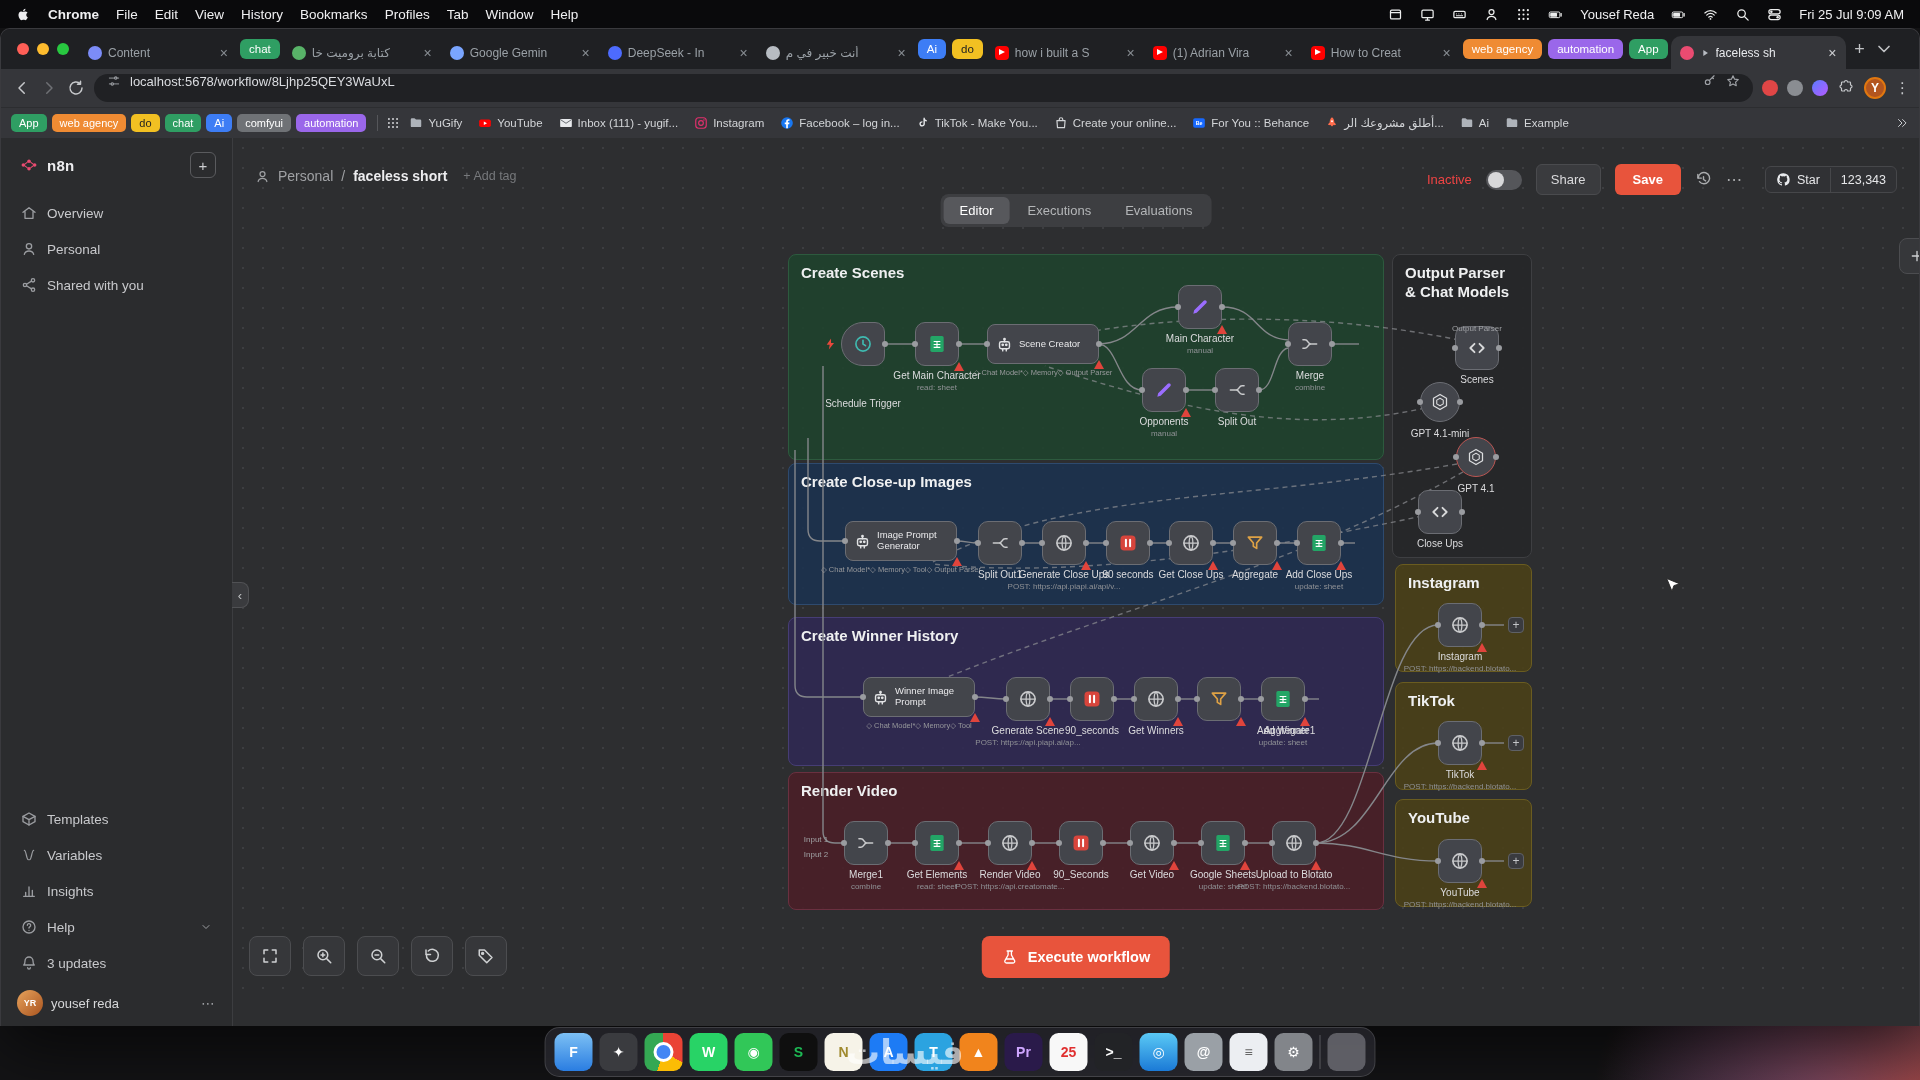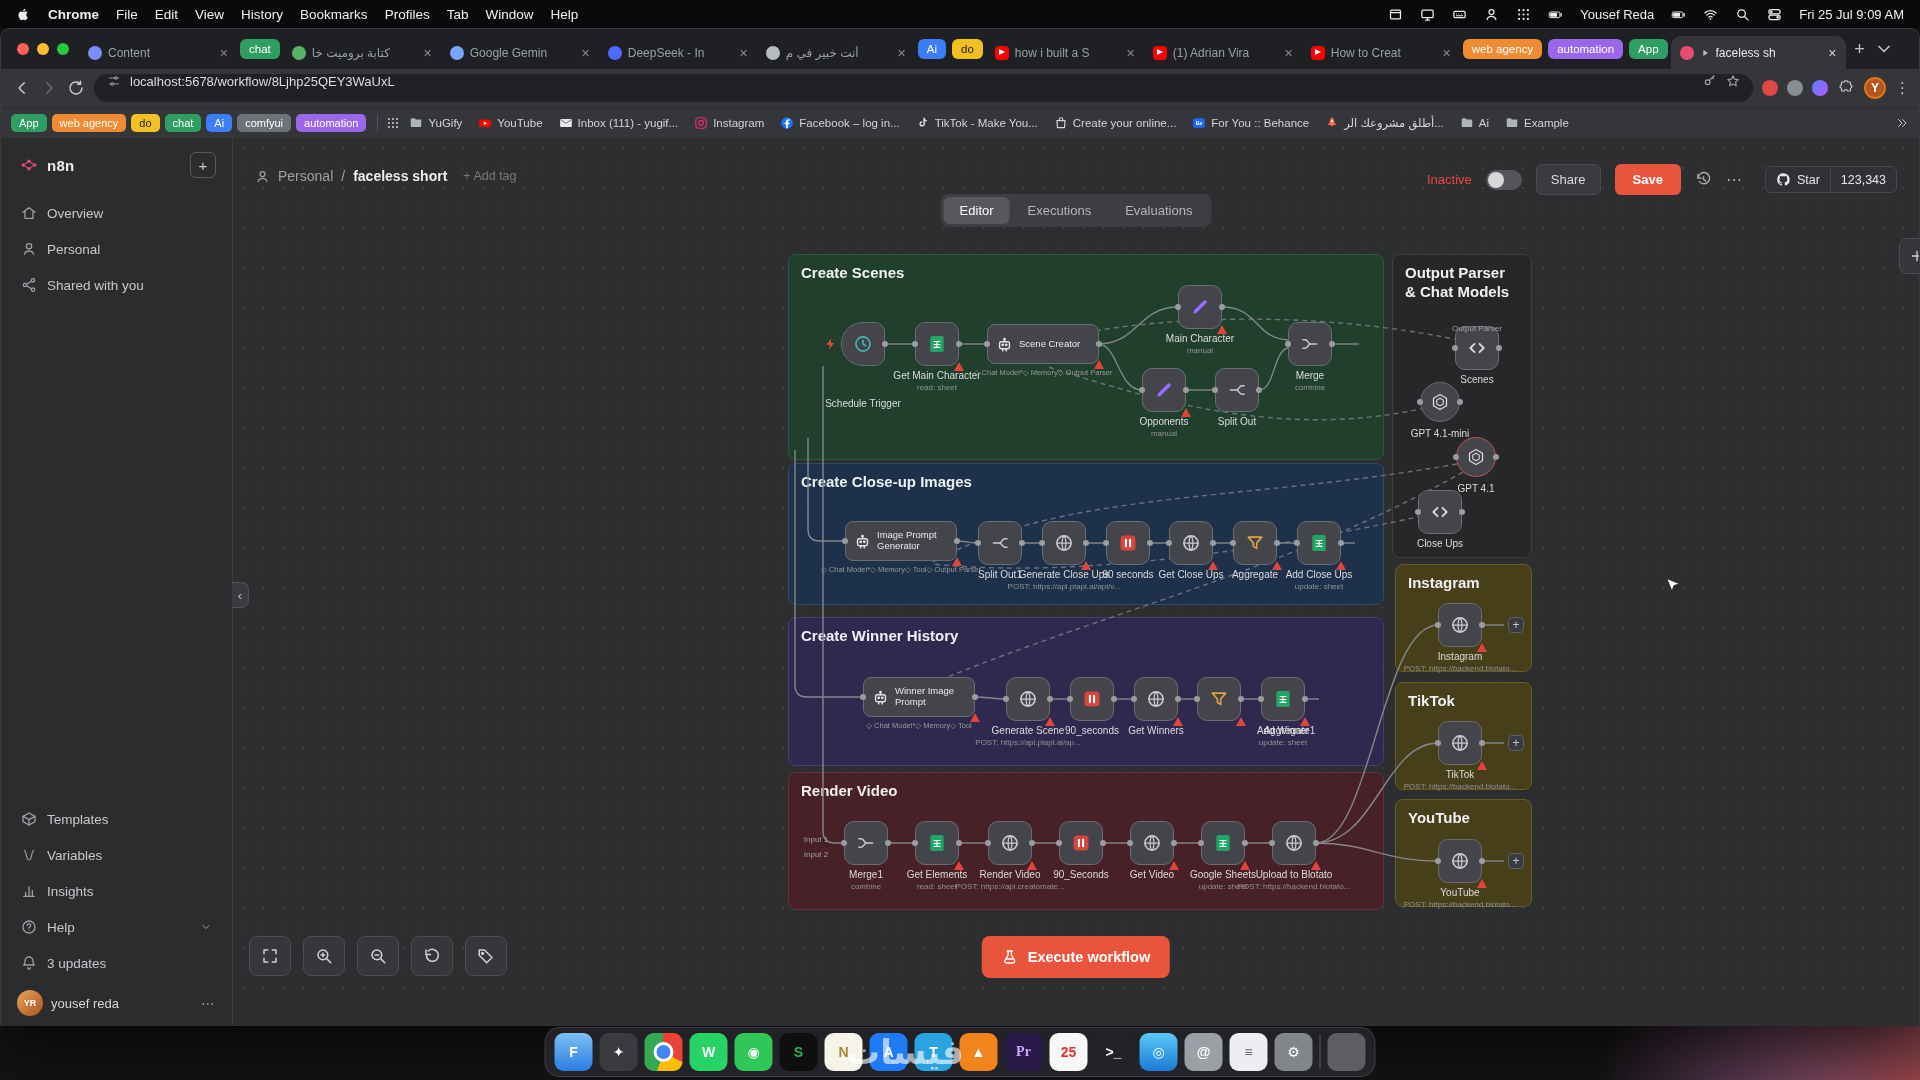--- a/index.html
+++ b/index.html
@@ -1184,21 +1184,21 @@
       <div class="dock-icon" data-name="dock-finder" style="background: linear-gradient(rgb(124, 192, 244), rgb(42, 125, 225));">F</div>
       <div class="dock-icon" data-name="dock-launchpad" style="background: rgb(58, 59, 63);">✦</div>
       <div class="dock-icon" data-name="dock-chrome" style="background: conic-gradient(rgb(234, 67, 53) 0deg, rgb(234, 67, 53) 33%, rgb(251, 188, 5) 33%, rgb(251, 188, 5) 55%, rgb(52, 168, 83) 55%, rgb(52, 168, 83) 100%);"></div>
       <div class="dock-icon" data-name="dock-whatsapp" style="background: rgb(40, 211, 102);">W</div>
       <div class="dock-icon" data-name="dock-facetime" style="background: rgb(49, 199, 88);">◉</div>
       <div class="dock-icon" data-name="dock-spotify" style="background: rgb(15, 15, 15); color: rgb(29, 185, 84);">S</div>
       <div class="dock-icon" data-name="dock-notes" style="background: rgb(246, 243, 232); color: rgb(160, 138, 46);">N</div>
       <div class="dock-icon" data-name="dock-app-store" style="background: rgb(29, 123, 245);">A</div>
       <div class="dock-icon" data-name="dock-telegram" style="background: rgb(43, 163, 224);">T</div>
       <div class="dock-icon" data-name="dock-vlc" style="background: rgb(241, 132, 28);">▲</div>
-      <div class="dock-icon" data-name="dock-premiere-pro" style="background: rgb(42, 26, 74); color: rgb(207, 166, 255); font-family: Liberation Serif, serif;">Pr</div>
+      <div class="dock-icon" data-name="dock-premiere-pro" style="background: rgb(42, 26, 74); color: rgb(207, 166, 255);">Pr</div>
       <div class="dock-icon" data-name="dock-calendar" style="background: rgb(248, 248, 248); color: rgb(224, 48, 48);">25</div>
       <div class="dock-icon" data-name="dock-terminal" style="background: rgb(34, 35, 38);">&gt;_</div>
       <div class="dock-icon" data-name="dock-safari" style="background: linear-gradient(rgb(90, 201, 245), rgb(27, 122, 214));">◎</div>
       <div class="dock-icon" data-name="dock-mail" style="background: rgb(154, 160, 166);">@</div>
       <div class="dock-icon" data-name="dock-documents" style="background: rgb(236, 238, 242); color: rgb(102, 102, 102);">≡</div>
       <div class="dock-icon" data-name="dock-settings" style="background: rgb(130, 133, 138);">⚙</div>
       <span class="dock-sep" data-name="dock-separator"></span>
       <div class="dock-icon" data-name="dock-trash" style="background: rgba(205, 205, 215, 0.35);"></div>
     </div>
   <span class="cursor" data-name="mouse-cursor">

